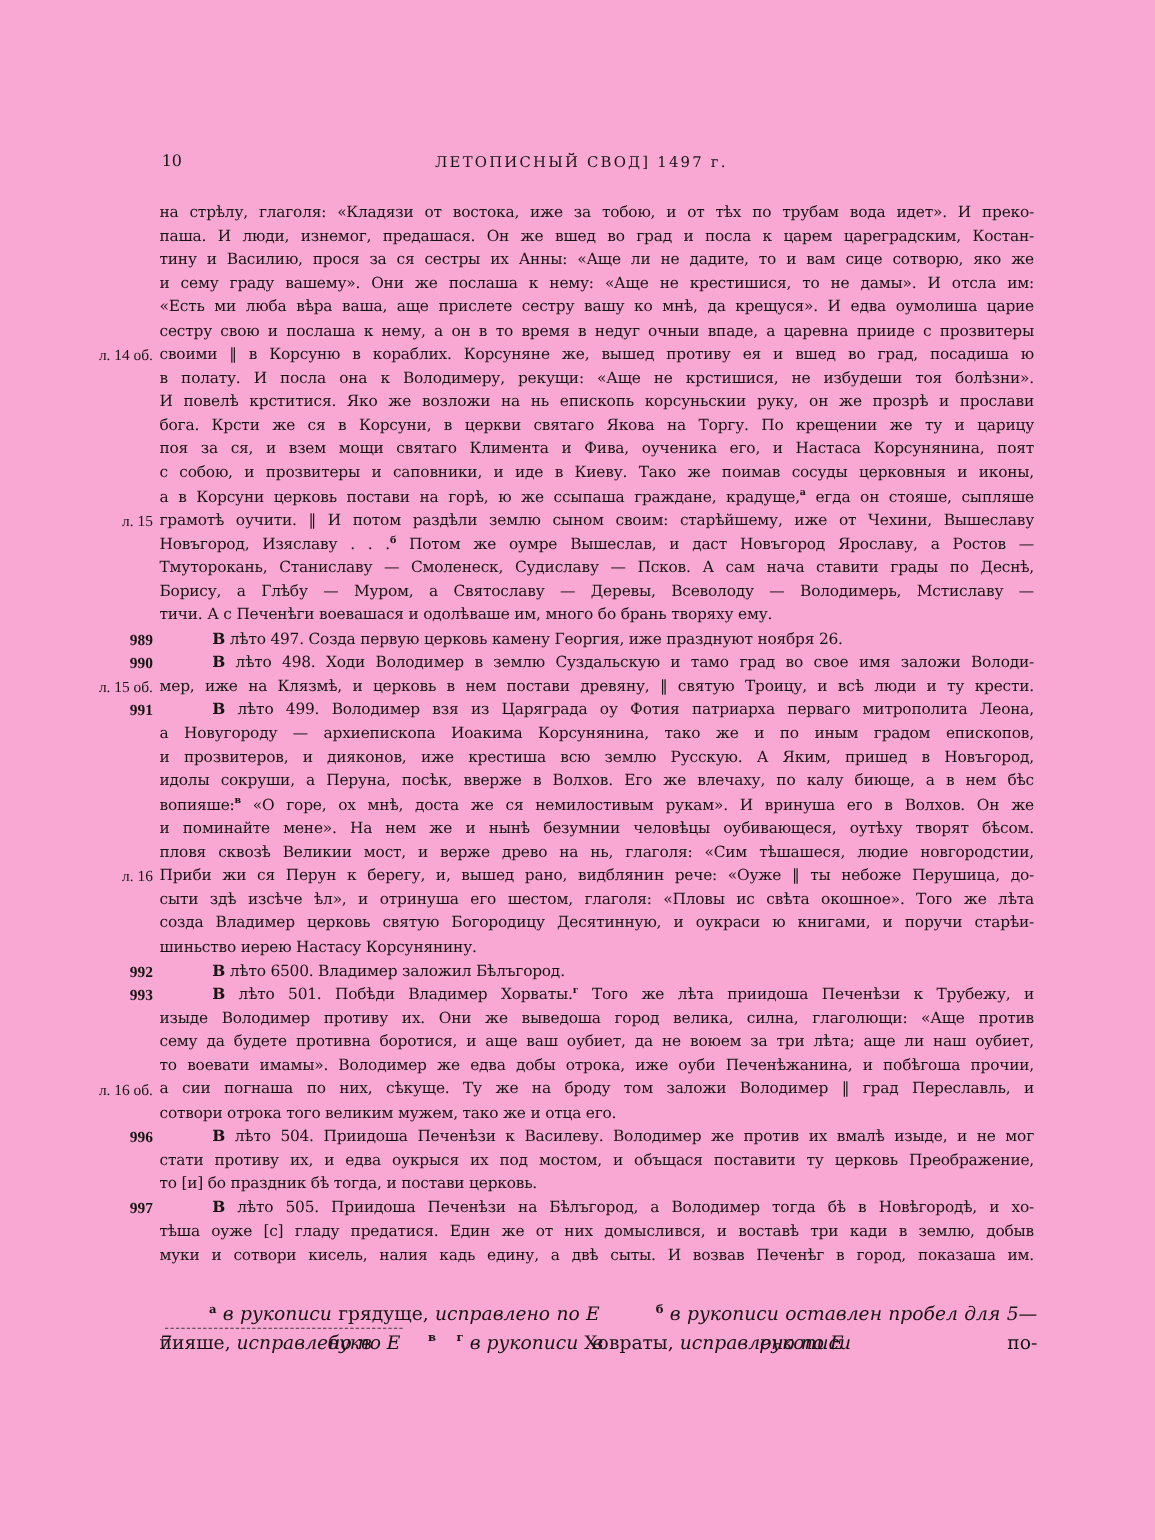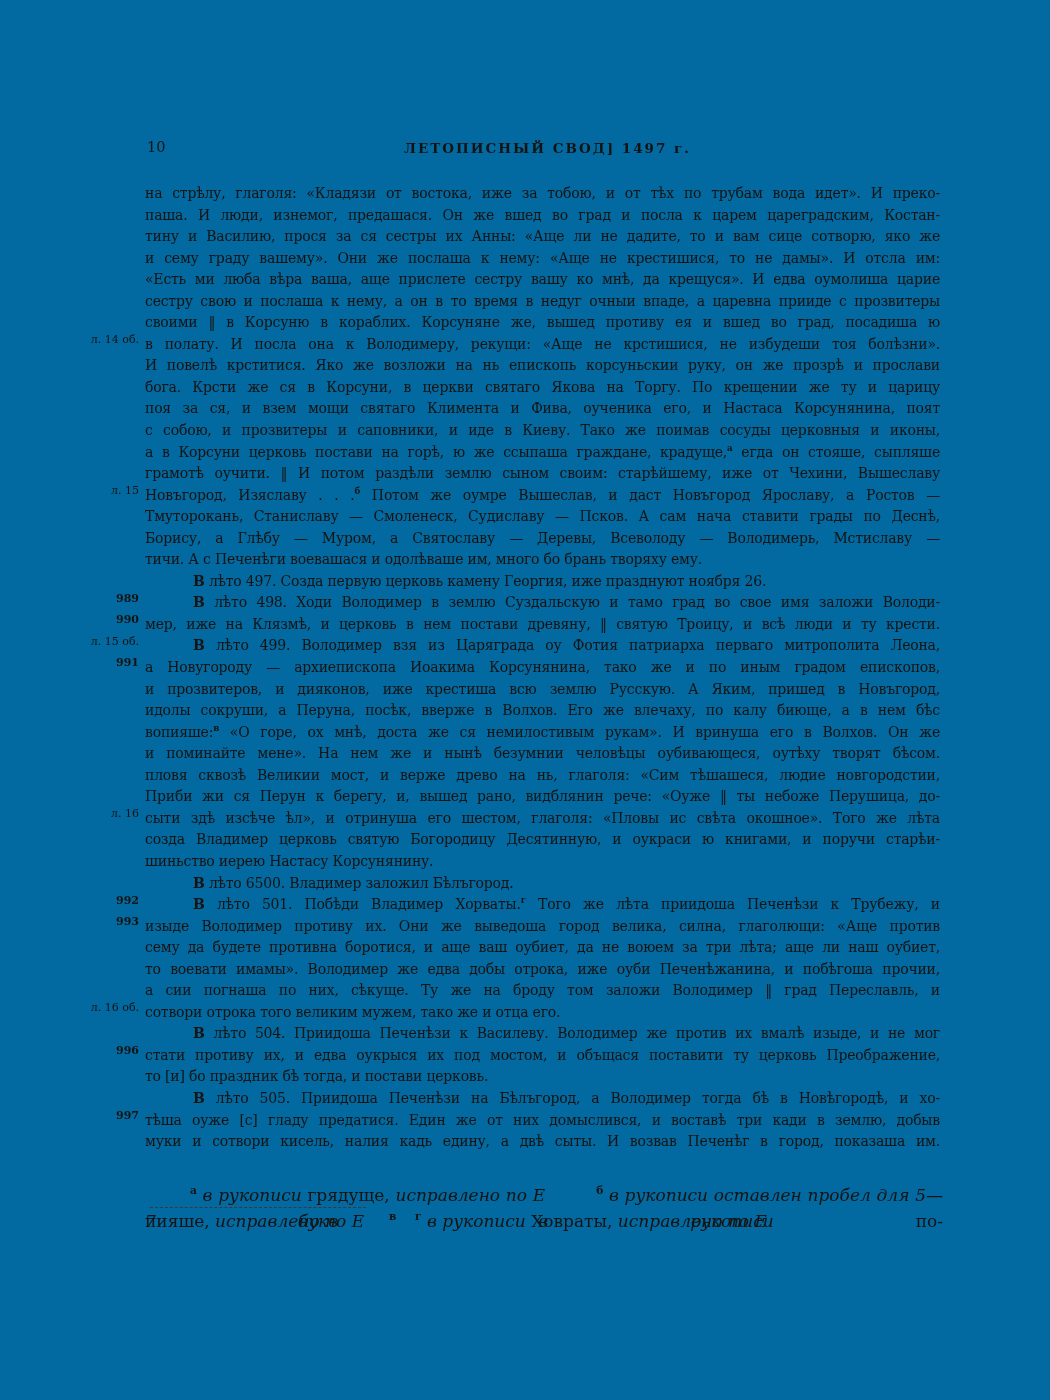--- a/index.html
+++ b/index.html
@@ -1,49 +1,49 @@
 <!DOCTYPE html>
 <html><head>
 <meta charset="utf-8">
 <style>
   html,body{margin:0;padding:0;background:#d9d9d9;}
   .page{
     position:relative;
     width:1050px;height:1400px;
-    background:#0369a1;
+    background:#f9a8d4;
     color:#151412;
     font-family:"DejaVu Serif","Liberation Serif",serif;
     overflow:hidden;
   }
   .pagenum{
     position:absolute;left:147px;top:138px;
     font-size:14.5px;line-height:18px;
   }
   .head{
-    position:absolute;left:150px;top:139px;width:795px;
-    text-align:center;font-weight:700;font-size:13.5px;
+    position:absolute;left:131px;top:139px;width:795px;
+    text-align:center;font-weight:400;font-size:13.5px;
     letter-spacing:2px;line-height:18px;
   }
   .body{
     position:absolute;left:145px;top:183px;width:795px;
     font-size:14px;letter-spacing:-0.2px;
   }
   .line{
     position:relative;
     height:21.55px;line-height:21.55px;
     white-space:normal;overflow:visible;
     text-align:left;
   }
   .line.j{text-align:justify;text-align-last:justify;}
   .line.ind{text-indent:48px;}
   .mnote{
-    position:absolute;left:-86px;top:17px;width:80px;
+    position:absolute;left:-86px;top:1px;width:80px;
     text-align:right;text-align-last:right;
-    font-size:11px;letter-spacing:0;text-indent:0;
-    font-weight:400;white-space:nowrap;
+    font-size:14px;letter-spacing:0;text-indent:0;
+    font-weight:400;white-space:nowrap;font-family:Liberation Serif, serif;
   }
   .mnote.mb{font-weight:700;text-align:right;}
   sup{font-size:0.62em;vertical-align:super;line-height:0;font-weight:700;}
   b{font-weight:700;}
   .fnrule{
     position:absolute;left:150px;top:1207px;width:216px;height:0;
     border-top:1.5px dashed #3a3a38;
   }
   .fn{
     position:absolute;left:145px;top:1182px;width:798px;

